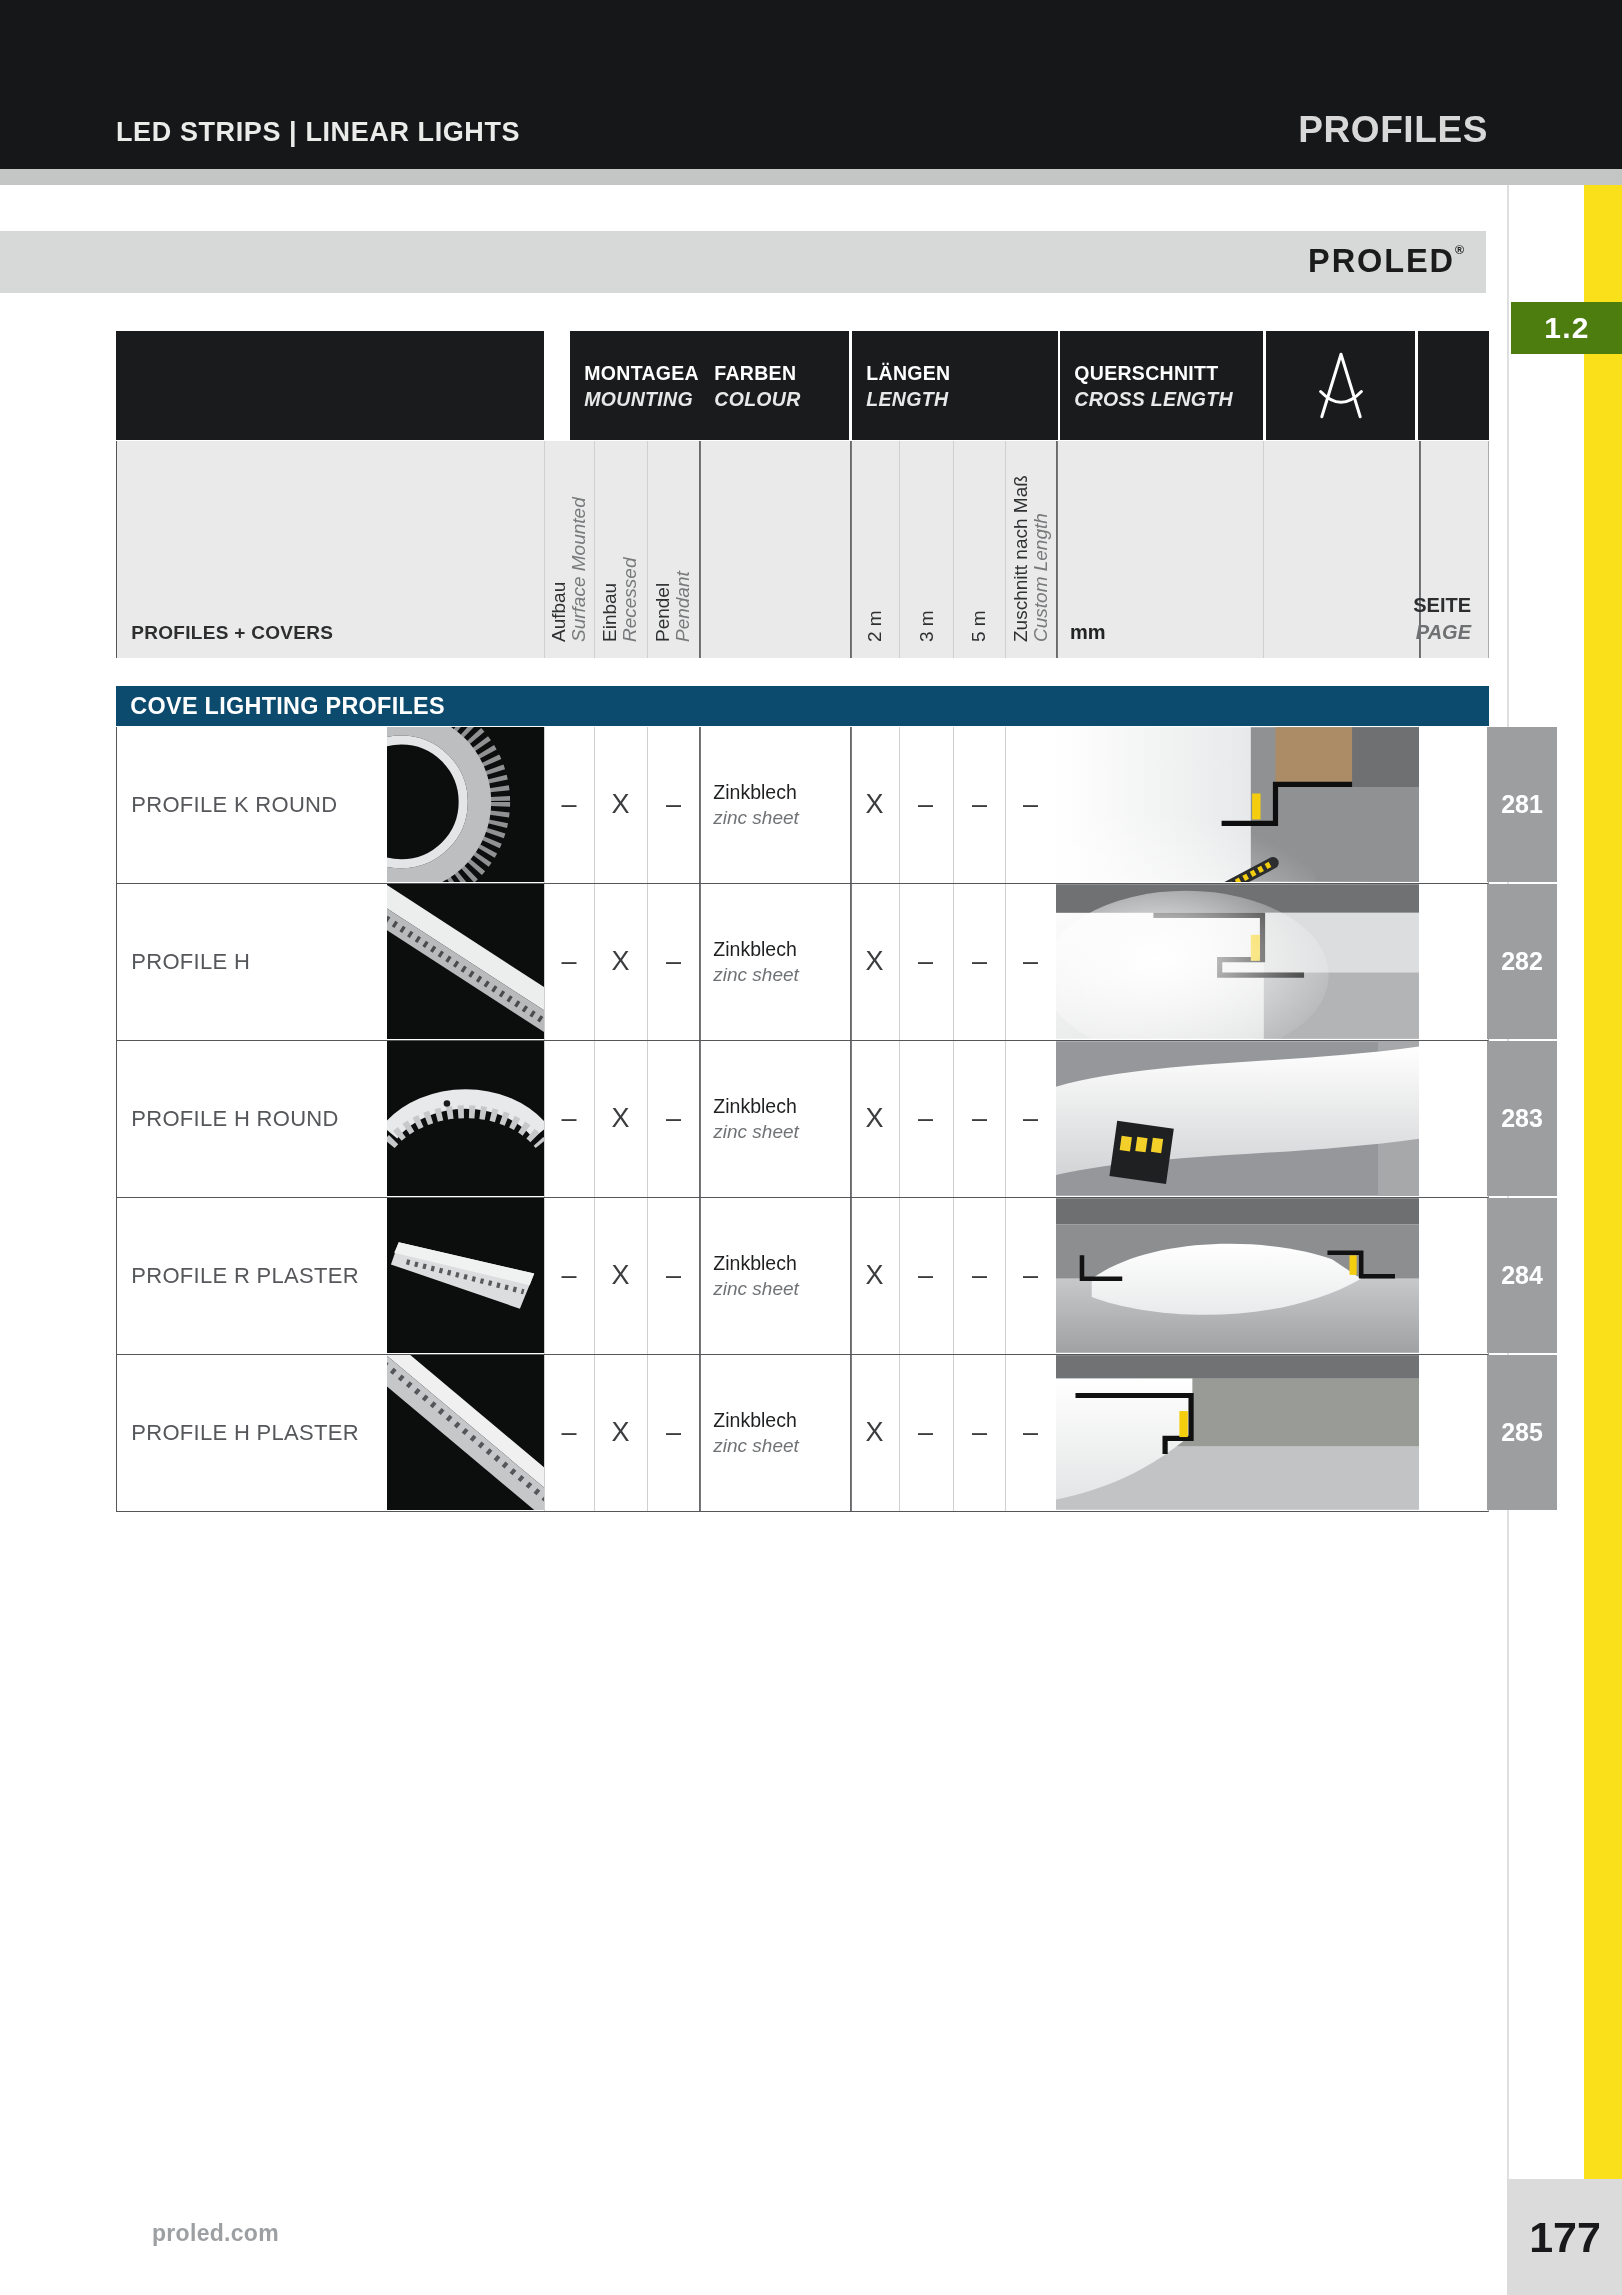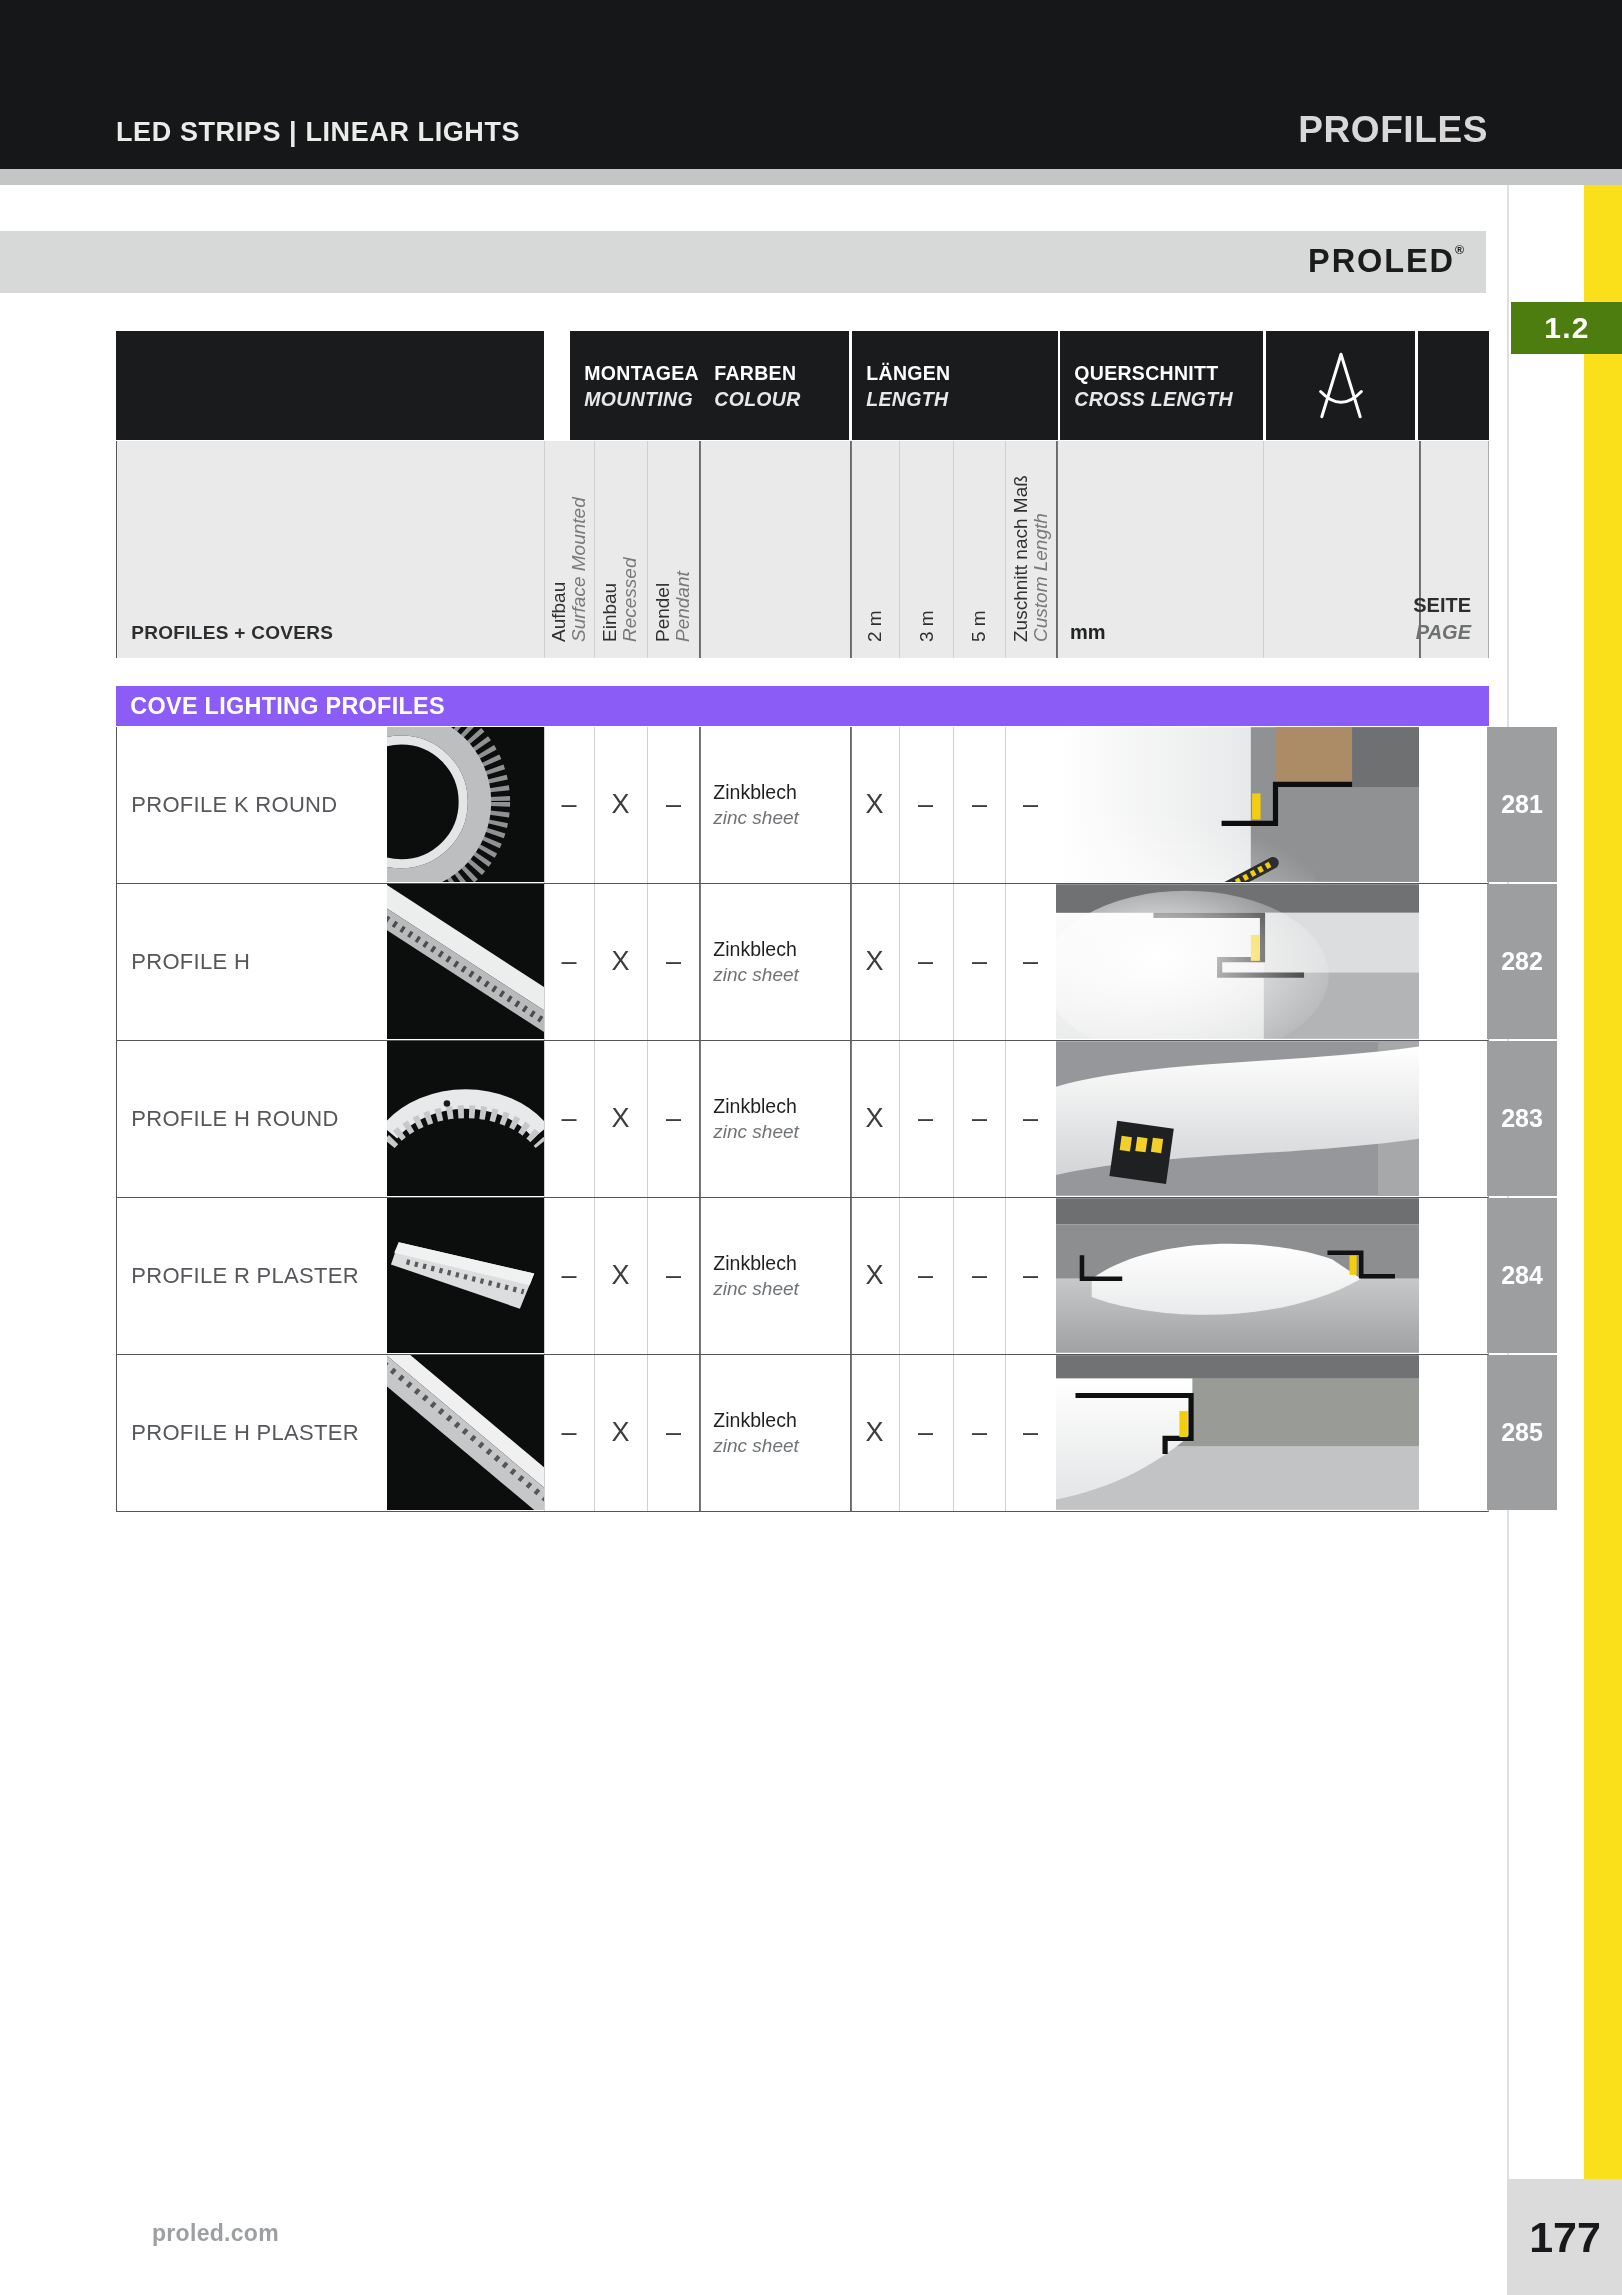--- a/index.html
+++ b/index.html
@@ -46,21 +46,21 @@
   .rot{position:absolute;bottom:15.6px;transform-origin:0 100%;transform:rotate(-90deg);
        white-space:nowrap;line-height:20px;}
   .rot .de{font-size:19px;color:#2f3032;}
   .rot .en{font-size:19px;font-style:italic;color:#77797b;}
   #thgray .rowhdr{position:absolute;left:14.3px;bottom:14.3px;font-size:19px;font-weight:bold;color:#2d2e30;letter-spacing:0.3px;}
   #thgray .mm{position:absolute;left:953px;bottom:14.3px;font-size:20px;font-weight:bold;color:#222325;}
   #thgray .seite{position:absolute;right:17px;bottom:11.7px;text-align:right;line-height:27px;}
   #thgray .seite .de{font-size:20px;font-weight:bold;color:#2d2e30;}
   #thgray .seite .en{font-size:20px;font-weight:bold;font-style:italic;color:#6f7072;}
   
-  #covebar{position:absolute;left:116px;top:686px;width:1373px;height:40px;background:#8b5cf6;
+  #covebar{position:absolute;left:116px;top:686px;width:1373px;height:40px;background:#0c4a6e;
            color:#ffffff;font-size:23.4px;font-weight:bold;letter-spacing:0.3px;display:flex;
            align-items:center;padding-left:14.3px;box-sizing:border-box;}
   
   #rows{position:absolute;left:116px;top:727px;width:1373px;}
   .row{position:relative;width:1373px;height:157px;border-bottom:1.9px solid #55565a;
        border-left:1.3px solid #55565a;border-right:1.3px solid #aaacae;box-sizing:border-box;
        background-image:
          linear-gradient(#cfd0d1,#cfd0d1),linear-gradient(#cfd0d1,#cfd0d1),linear-gradient(#cfd0d1,#cfd0d1),
          linear-gradient(#cfd0d1,#cfd0d1),linear-gradient(#cfd0d1,#cfd0d1),linear-gradient(#cfd0d1,#cfd0d1),
          linear-gradient(#68696b,#68696b),linear-gradient(#68696b,#68696b);

